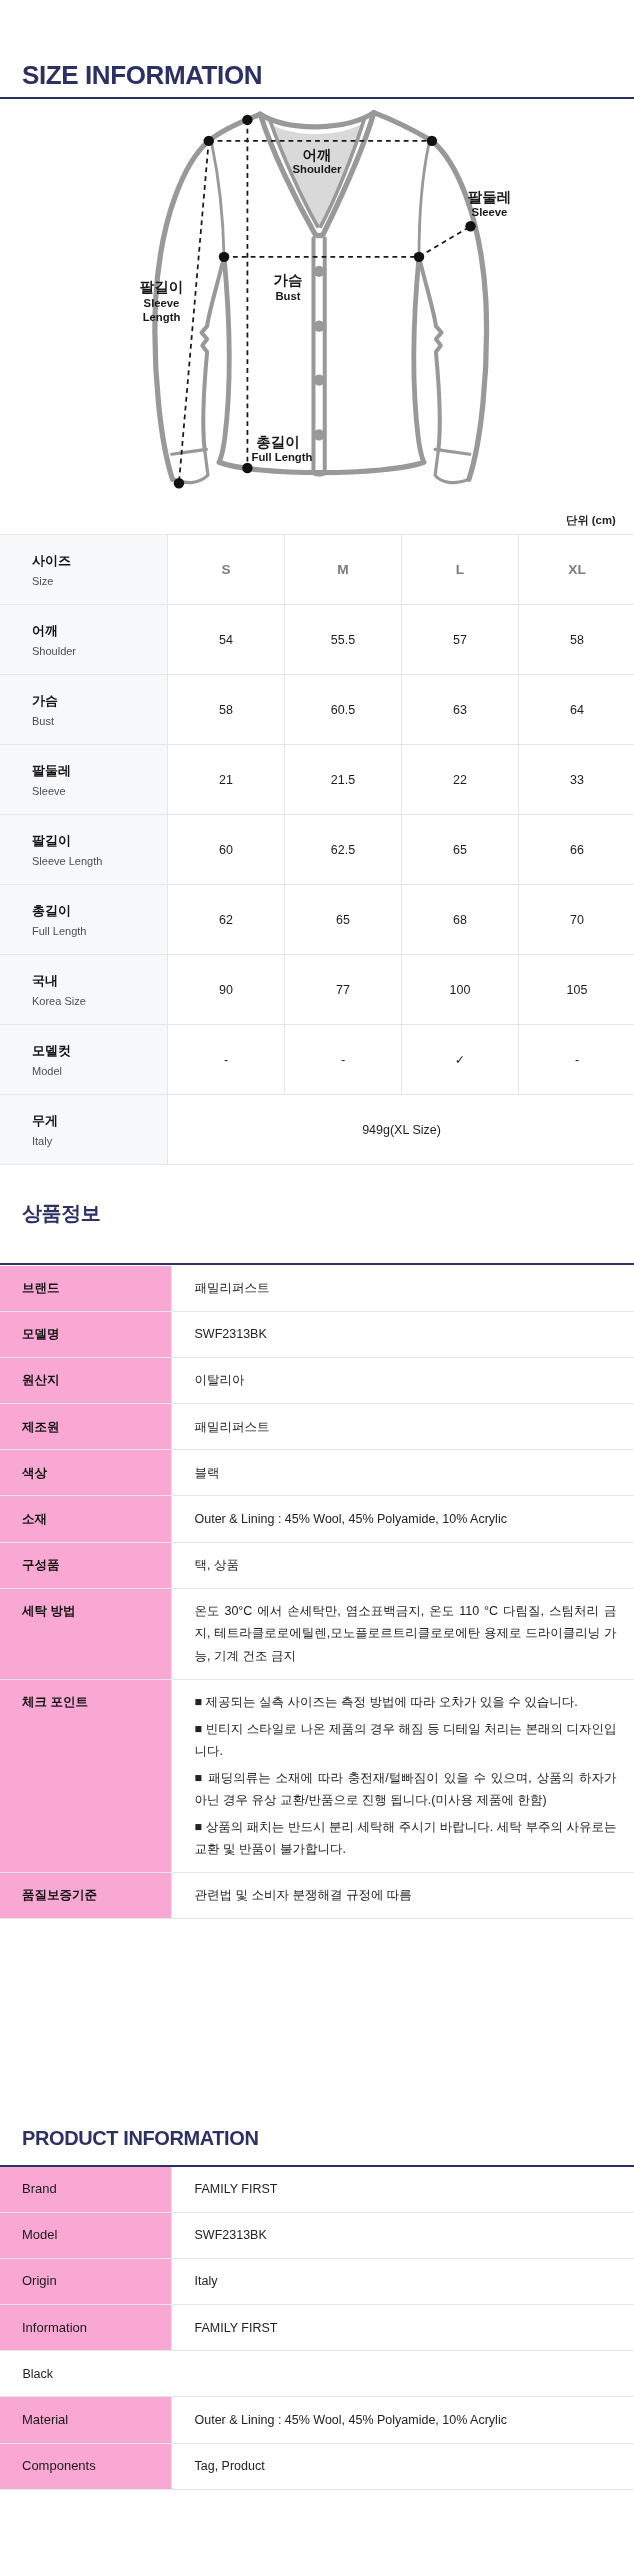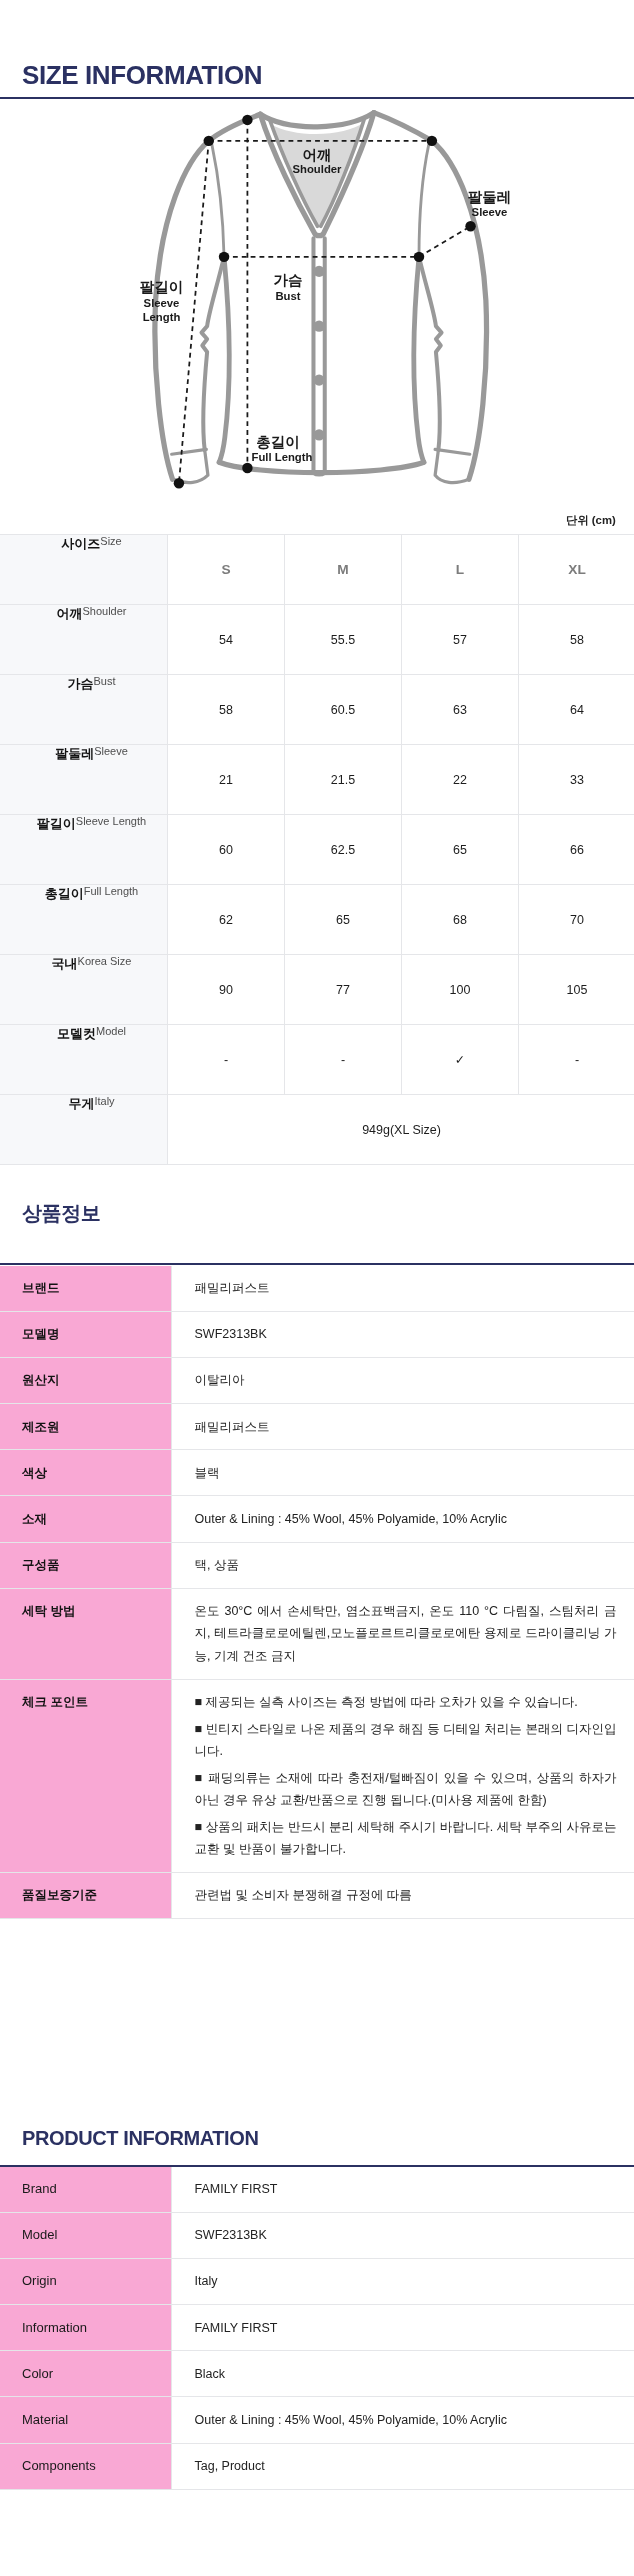--- a/index.html
+++ b/index.html
@@ -16,21 +16,21 @@
   #diagram svg{position:absolute;top:0;left:0;}
   .dlabel{position:absolute;text-align:center;font-weight:700;color:#1a1a1a;line-height:1;}
   .dlabel.ko{font-size:14.5px;}
   .dlabel.en{font-size:11.3px;}
   .unit-note{position:absolute;right:19.3px;top:410px;font-size:11.3px;font-weight:700;color:#222;}
 
   
   #size-table{position:absolute;top:534px;left:0;width:635px;border-top:0.8px solid #e5e6e9;}
   .size-row{display:flex;height:70px;border-bottom:0.8px solid #e5e6e9;box-sizing:border-box;}
   .size-labelcell{width:168px;flex:none;background:#f7f8fa;border-right:0.8px solid #e5e6e9;
-        display:flex;flex-direction:row;justify-content:center;padding-left:16px;box-sizing:border-box;}
+        display:flex;flex-direction:column;justify-content:center;padding-left:32px;box-sizing:border-box;}
   .lab-ko{font-size:13px;font-weight:700;color:#131313;margin-bottom:5.6px;}
   .lab-en{font-size:11px;color:#4e4e4e;}
   .size-cell{flex:1;border-right:0.8px solid #e5e6e9;display:flex;align-items:center;justify-content:center;
         font-size:12.5px;color:#1d1d1d;}
   .size-row .size-cell:last-child{border-right:none;}
   .size-row.header .size-cell{font-weight:700;color:#7c7c7c;font-size:13.7px;}
   .size-cell.spanall{flex:4;}
 
   
   .kv-table{position:absolute;left:0;width:635px;}
@@ -275,21 +275,20 @@
       </div>
       <div class="kv-row">
         <div class="kv-labelcell">Origin</div>
         <div class="kv-valuecell">Italy</div>
       </div>
       <div class="kv-row">
         <div class="kv-labelcell">Information</div>
         <div class="kv-valuecell">FAMILY FIRST</div>
       </div>
       <div class="kv-row">
-        <div class="kv-labelcell">Color</div>
         <div class="kv-valuecell">Black</div>
       </div>
       <div class="kv-row">
         <div class="kv-labelcell">Material</div>
         <div class="kv-valuecell">Outer &amp; Lining : 45% Wool, 45% Polyamide, 10% Acrylic</div>
       </div>
       <div class="kv-row">
         <div class="kv-labelcell">Components</div>
         <div class="kv-valuecell">Tag, Product</div>
       </div>

